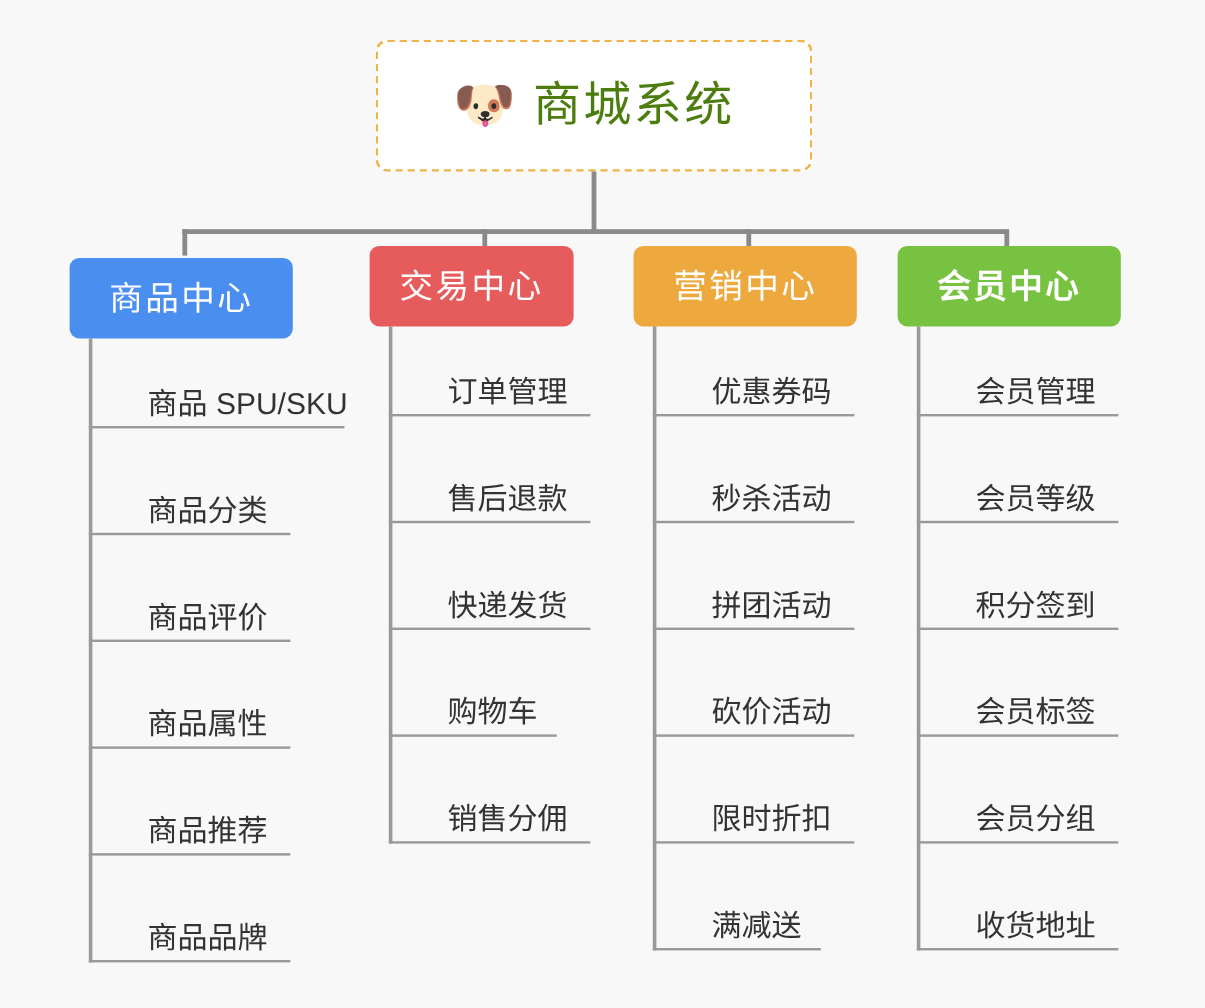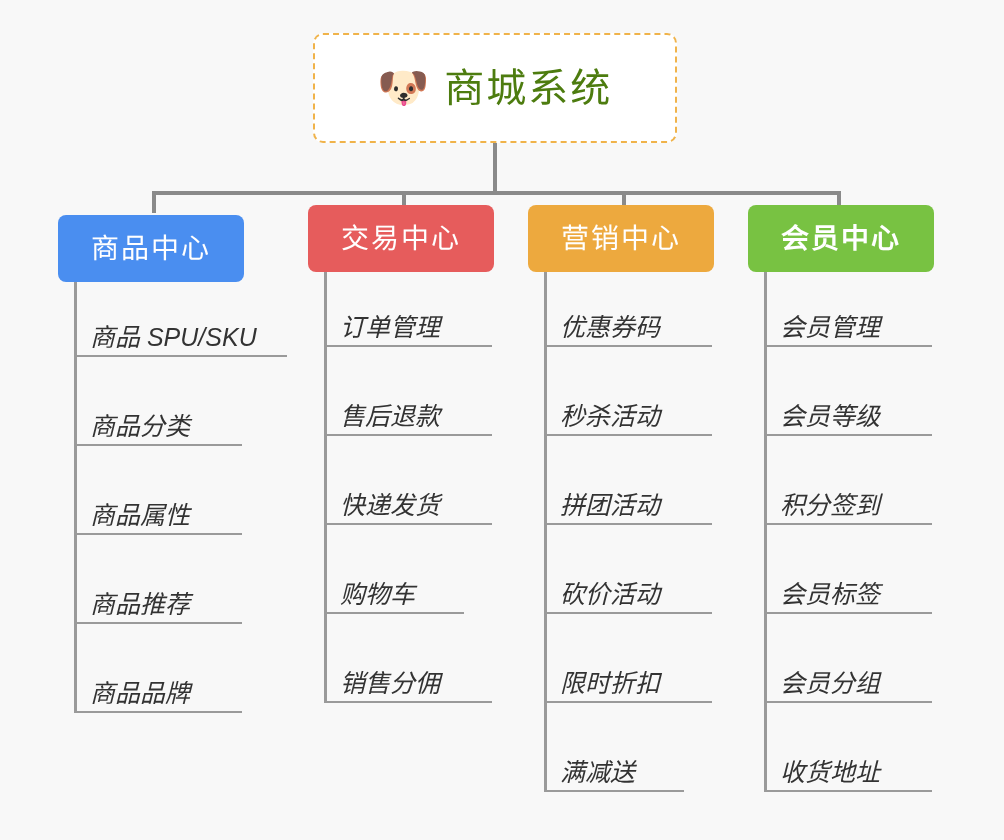--- a/index.html
+++ b/index.html
@@ -81,39 +81,38 @@
   .cat-header .cat-label {
     font-size: 28px;
     color: #ffffff;
     letter-spacing: 2px;
     line-height: 1;
     white-space: nowrap;
   }
 
   
   .col-1 .cat-header { width: 186px; }
-  .col-2 .cat-header { width: 186px; }
+  .col-2 .cat-header { width: 170px; }
   .col-3 .cat-header { width: 186px; }
   .col-4 .cat-header { width: 186px; font-weight: bold; }
 
   
   .leaf-list {
     position: relative;
     margin-left: 16px;
     border-left: 3px solid #9a9a9a;
     padding-top: 0;
   }
   .leaf-item {
     position: relative;
     height: 89px;
     display: flex;
     align-items: flex-end;
-    padding-left: 13px;
+    padding-left: 46px;
     box-sizing: border-box;
-    font-style: italic;
   }
   .leaf-text {
     font-size: 25px;
     color: #333333;
     line-height: 1;
     white-space: nowrap;
     padding-bottom: 7px;
   }
   
   .leaf-item::after {
@@ -154,20 +153,23 @@
       <span class="cat-label">商品中心</span>
     </div>
     <div class="leaf-list">
       <div class="leaf-item w-lg">
         <span class="leaf-text">商品 SPU/SKU</span>
       </div>
       <div class="leaf-item w-md">
         <span class="leaf-text">商品分类</span>
       </div>
       <div class="leaf-item w-md">
+        <span class="leaf-text">商品评价</span>
+      </div>
+      <div class="leaf-item w-md">
         <span class="leaf-text">商品属性</span>
       </div>
       <div class="leaf-item w-md">
         <span class="leaf-text">商品推荐</span>
       </div>
       <div class="leaf-item w-md">
         <span class="leaf-text">商品品牌</span>
       </div>
     </div>
   </div>

